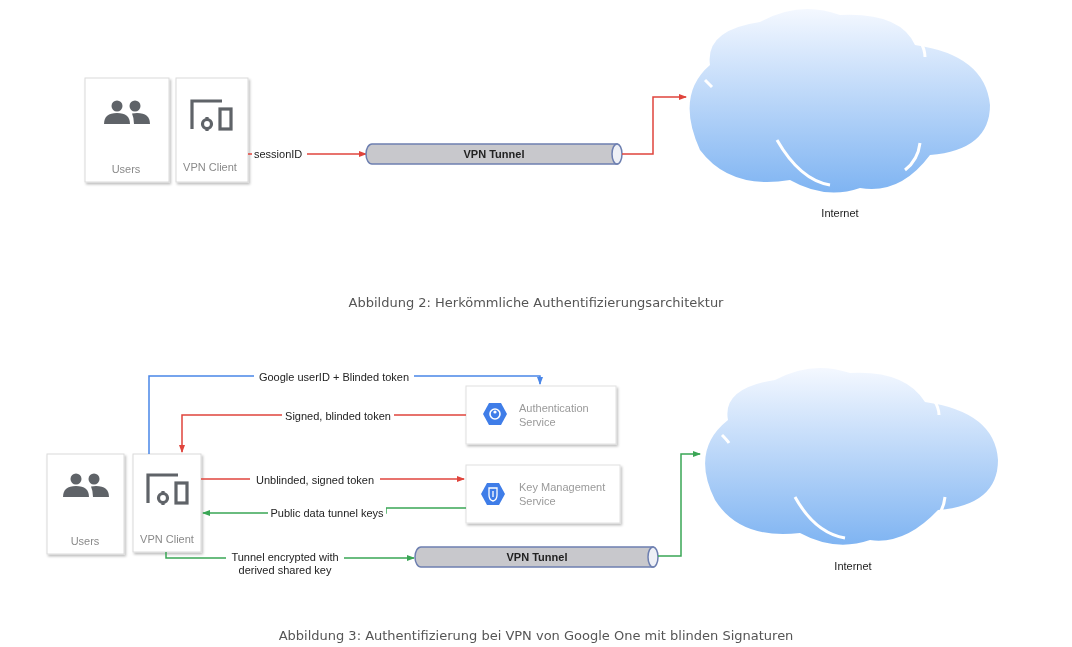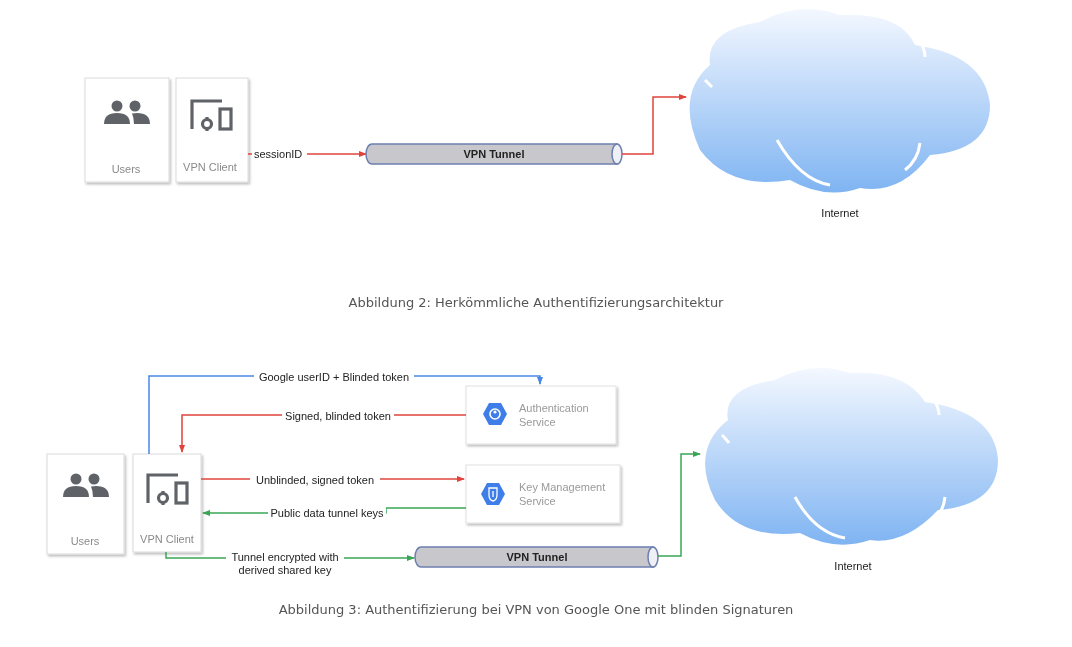--- a/index.html
+++ b/index.html
@@ -151,13 +151,13 @@
       <path d="M795,497 Q815,533 845,538" fill="none" stroke="#fff" stroke-width="3"></path>
       <path d="M945,497 Q943,515 930,522" fill="none" stroke="#fff" stroke-width="3"></path>
       <path d="M934,400 Q939,408 939,415" fill="none" stroke="#fff" stroke-width="3"></path>
       <path d="M722,435 Q727,440 729,443" fill="none" stroke="#fff" stroke-width="3"></path>
       <text x="853" y="570" text-anchor="middle" class="lbl">Internet</text>
     </g>
   </g>
 </svg>
 
 <div class="caption" style="top:295px;">Abbildung 2: Herkömmliche Authentifizierungsarchitektur</div>
-<div class="caption" style="top:602px;">Abbildung 3: Authentifizierung bei VPN von Google One mit blinden Signaturen</div>
+<div class="caption" style="top:628px;">Abbildung 3: Authentifizierung bei VPN von Google One mit blinden Signaturen</div>
 
 </body></html>

